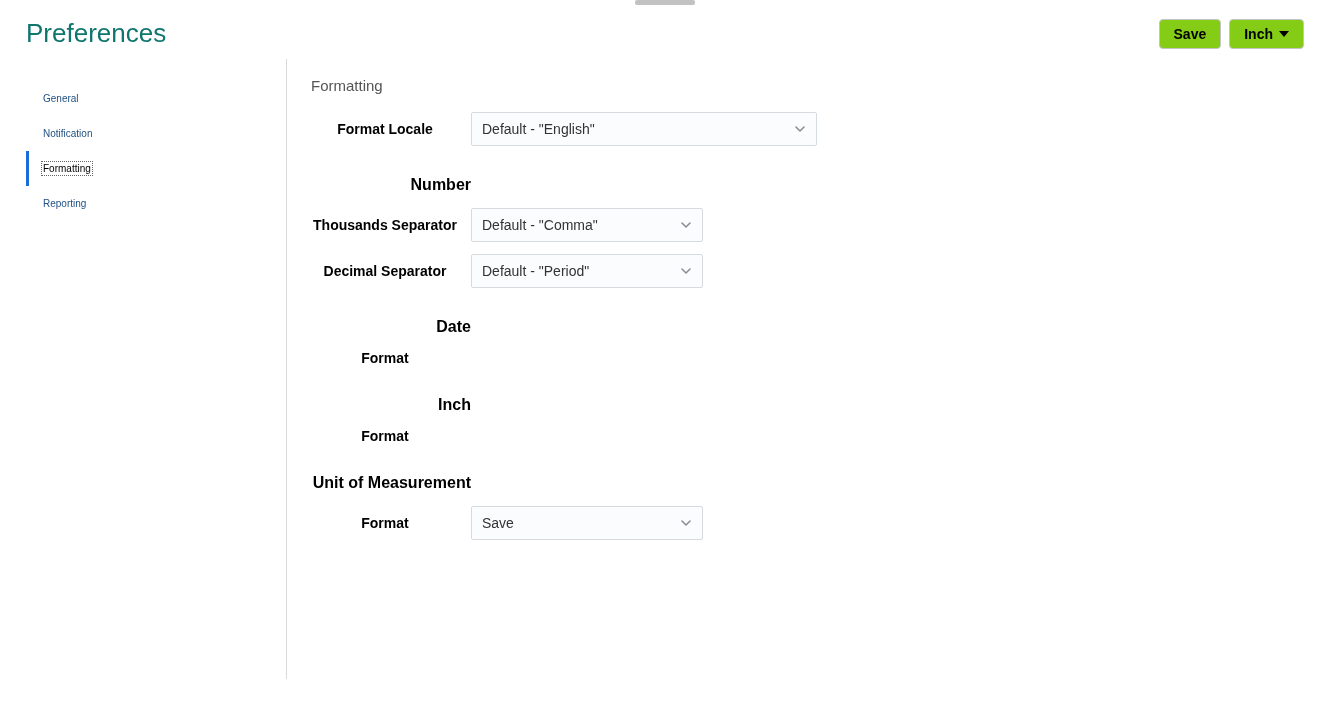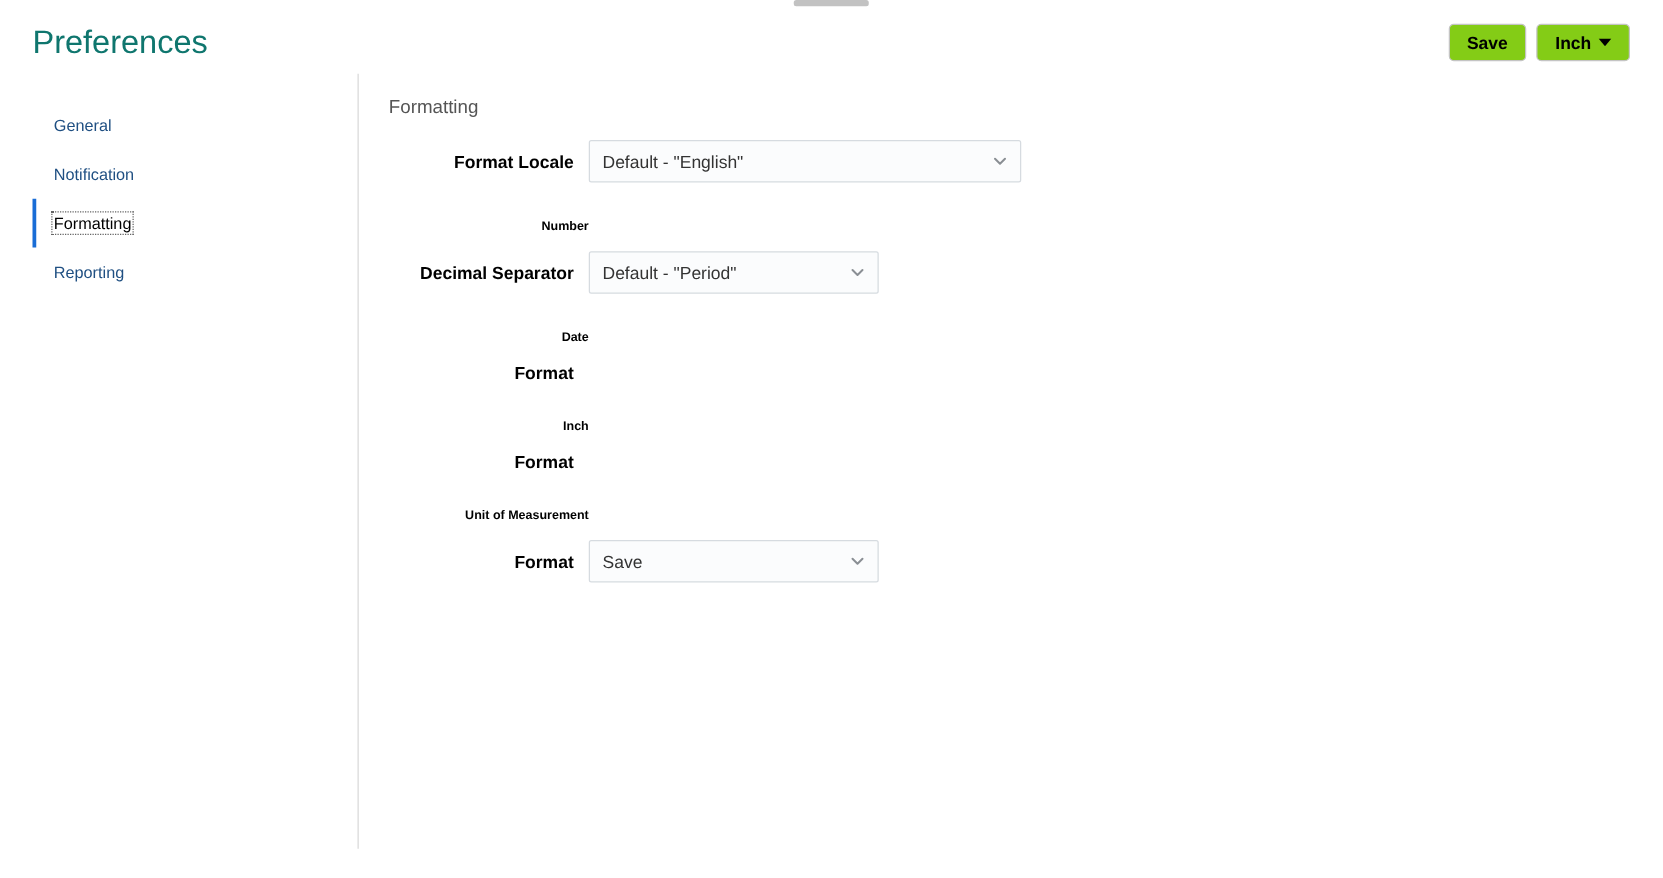--- a/index.html
+++ b/index.html
@@ -60,21 +60,21 @@
     padding: 0 26px;
   }
   .sidebar {
     width: 260px;
     flex: 0 0 260px;
     padding-top: 22px;
   }
   .sidebar ul { list-style: none; margin: 0; padding: 0; }
   .sidebar li {
     padding: 12px 14px;
-    font-size: 13px;
+    font-size: 10px;
     color: #1f4f82;
     cursor: pointer;
     border-left: 3px solid transparent;
   }
   .sidebar li.active {
     color: #000;
     border-left: 3px solid #1a6dd6;
   }
   .sidebar li.active span.navlabel {
     outline: 1px dotted #666;
@@ -86,35 +86,35 @@
     padding: 18px 0 30px 24px;
     min-height: 620px;
   }
   .section-title {
     font-size: 15px;
     color: #555;
     margin-bottom: 18px;
     font-weight: 400;
   }
   .sub-head {
-    font-size: 10px;
+    font-size: 16px;
     font-weight: 700;
     color: #000;
     text-align: right;
     width: 160px;
     margin: 30px 0 14px 0;
   }
   .form-row {
     display: flex;
     align-items: center;
     margin-bottom: 12px;
   }
   .form-label {
     width: 160px;
-    text-align: right;
+    text-align: center;
     padding-right: 12px;
     font-size: 14px;
     font-weight: 700;
     color: #000;
   }
   .select-box {
     position: relative;
     border: 1px solid #d6dbe0;
     background: #fbfcfd;
     border-radius: 2px;
@@ -185,20 +185,31 @@
         <span class="select-chevron">
           <svg viewBox="0 0 12 12" width="12" height="12">
               <path d="M2 4 L6 8 L10 4" fill="none" stroke="#8a8f94" stroke-width="1.6" stroke-linecap="round" stroke-linejoin="round"></path>
             </svg>
         </span>
       </div>
     </div>
 
     <div class="sub-head">Number</div>
 
+    <div class="form-row">
+      <div class="form-label">Thousands Separator</div>
+      <div class="select-box narrow">
+        <span>Default - "Comma"</span>
+        <span class="select-chevron">
+          <svg viewBox="0 0 12 12" width="12" height="12">
+              <path d="M2 4 L6 8 L10 4" fill="none" stroke="#8a8f94" stroke-width="1.6" stroke-linecap="round" stroke-linejoin="round"></path>
+            </svg>
+        </span>
+      </div>
+    </div>
 
     <div class="form-row">
       <div class="form-label">Decimal Separator</div>
       <div class="select-box narrow">
         <span>Default - "Period"</span>
         <span class="select-chevron">
           <svg viewBox="0 0 12 12" width="12" height="12">
               <path d="M2 4 L6 8 L10 4" fill="none" stroke="#8a8f94" stroke-width="1.6" stroke-linecap="round" stroke-linejoin="round"></path>
             </svg>
         </span>

